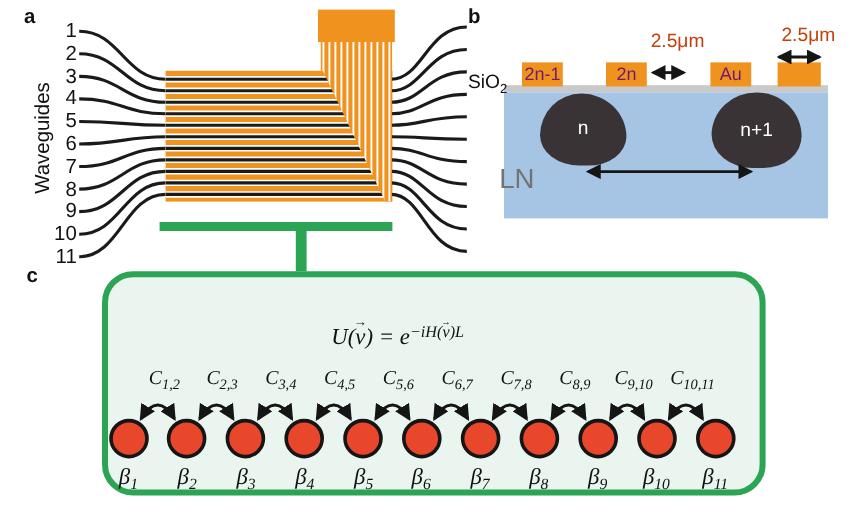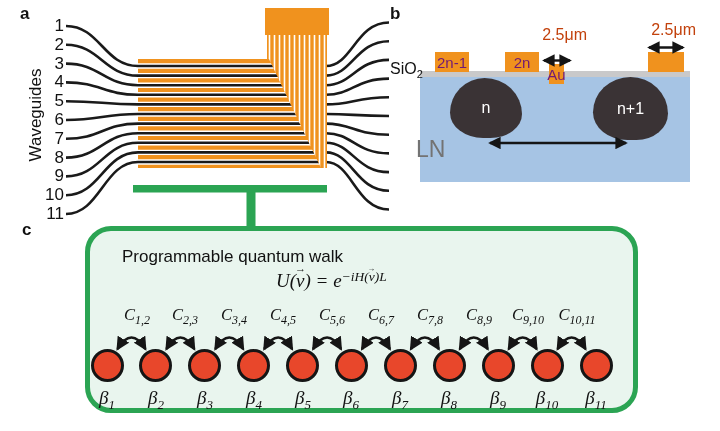--- a/index.html
+++ b/index.html
@@ -50,21 +50,21 @@
   <div class="abs blob" style="left:593px;top:77px;width:75px;height:63px;border-radius:50% 50% 42% 46% / 56% 58% 42% 44%;">
     <span>n+1</span>
   </div>
 
   <div class="abs electrode" style="left:435px;top:52px;width:34px;">
     <span>2n-1</span>
   </div>
   <div class="abs electrode" style="left:505px;top:52px;width:34px;">
     <span>2n</span>
   </div>
-  <div class="abs electrode" style="left:549px;top:52px;width:15px;margin-top:12px;">
+  <div class="abs electrode" style="left:592px;top:52px;width:34px;">
     <span>Au</span>
   </div>
   <div class="abs electrode" style="left:648px;top:52px;width:36px;"></div>
 
   <svg width="720" height="431" viewBox="0 0 720 431">
     <defs>
       <marker id="ah" viewBox="0 0 10 10" refX="8.5" refY="5" markerWidth="5.2" markerHeight="5.2" orient="auto-start-reverse">
           <path d="M0,0 L10,5 L0,10 z" fill="#151515"></path>
         </marker>
       <clipPath id="fanClip">
@@ -191,21 +191,20 @@
 
   <div class="abs panel-label" style="left:390px;top:4px;">b</div>
   <div class="abs" style="left:390px;top:60px;font-size:16px;">
     <span>SiO</span><sub style="font-size:11px;">2</sub>
   </div>
   <div class="abs" style="left:416px;top:136px;font-size:23px;color:#737373;">LN</div>
   <div class="abs dim-label" style="left:527px;top:26px;width:60px;">2.5μm</div>
   <div class="abs dim-label" style="left:636px;top:21px;width:60px;">2.5μm</div>
 
   <div class="abs panel-label" style="left:22px;top:220px;">c</div>
-  <div class="abs" id="qw-title">Programmable quantum walk</div>
 
   <div class="abs math" id="qw-eq">
     <span>U(</span><span class="vec"><span class="arr">→</span><span>v</span></span><span>) = </span><span>e</span><sup><span>−iH(</span><span class="vec"><span class="arr">→</span><span>v</span></span><span>)L</span></sup>
   </div>
 
   <div class="abs math c-label" style="left:110px;"><span>C</span><sub>1,2</sub></div>
   <div class="abs math c-label" style="left:158px;"><span>C</span><sub>2,3</sub></div>
   <div class="abs math c-label" style="left:207px;"><span>C</span><sub>3,4</sub></div>
   <div class="abs math c-label" style="left:256px;"><span>C</span><sub>4,5</sub></div>
   <div class="abs math c-label" style="left:305px;"><span>C</span><sub>5,6</sub></div>

